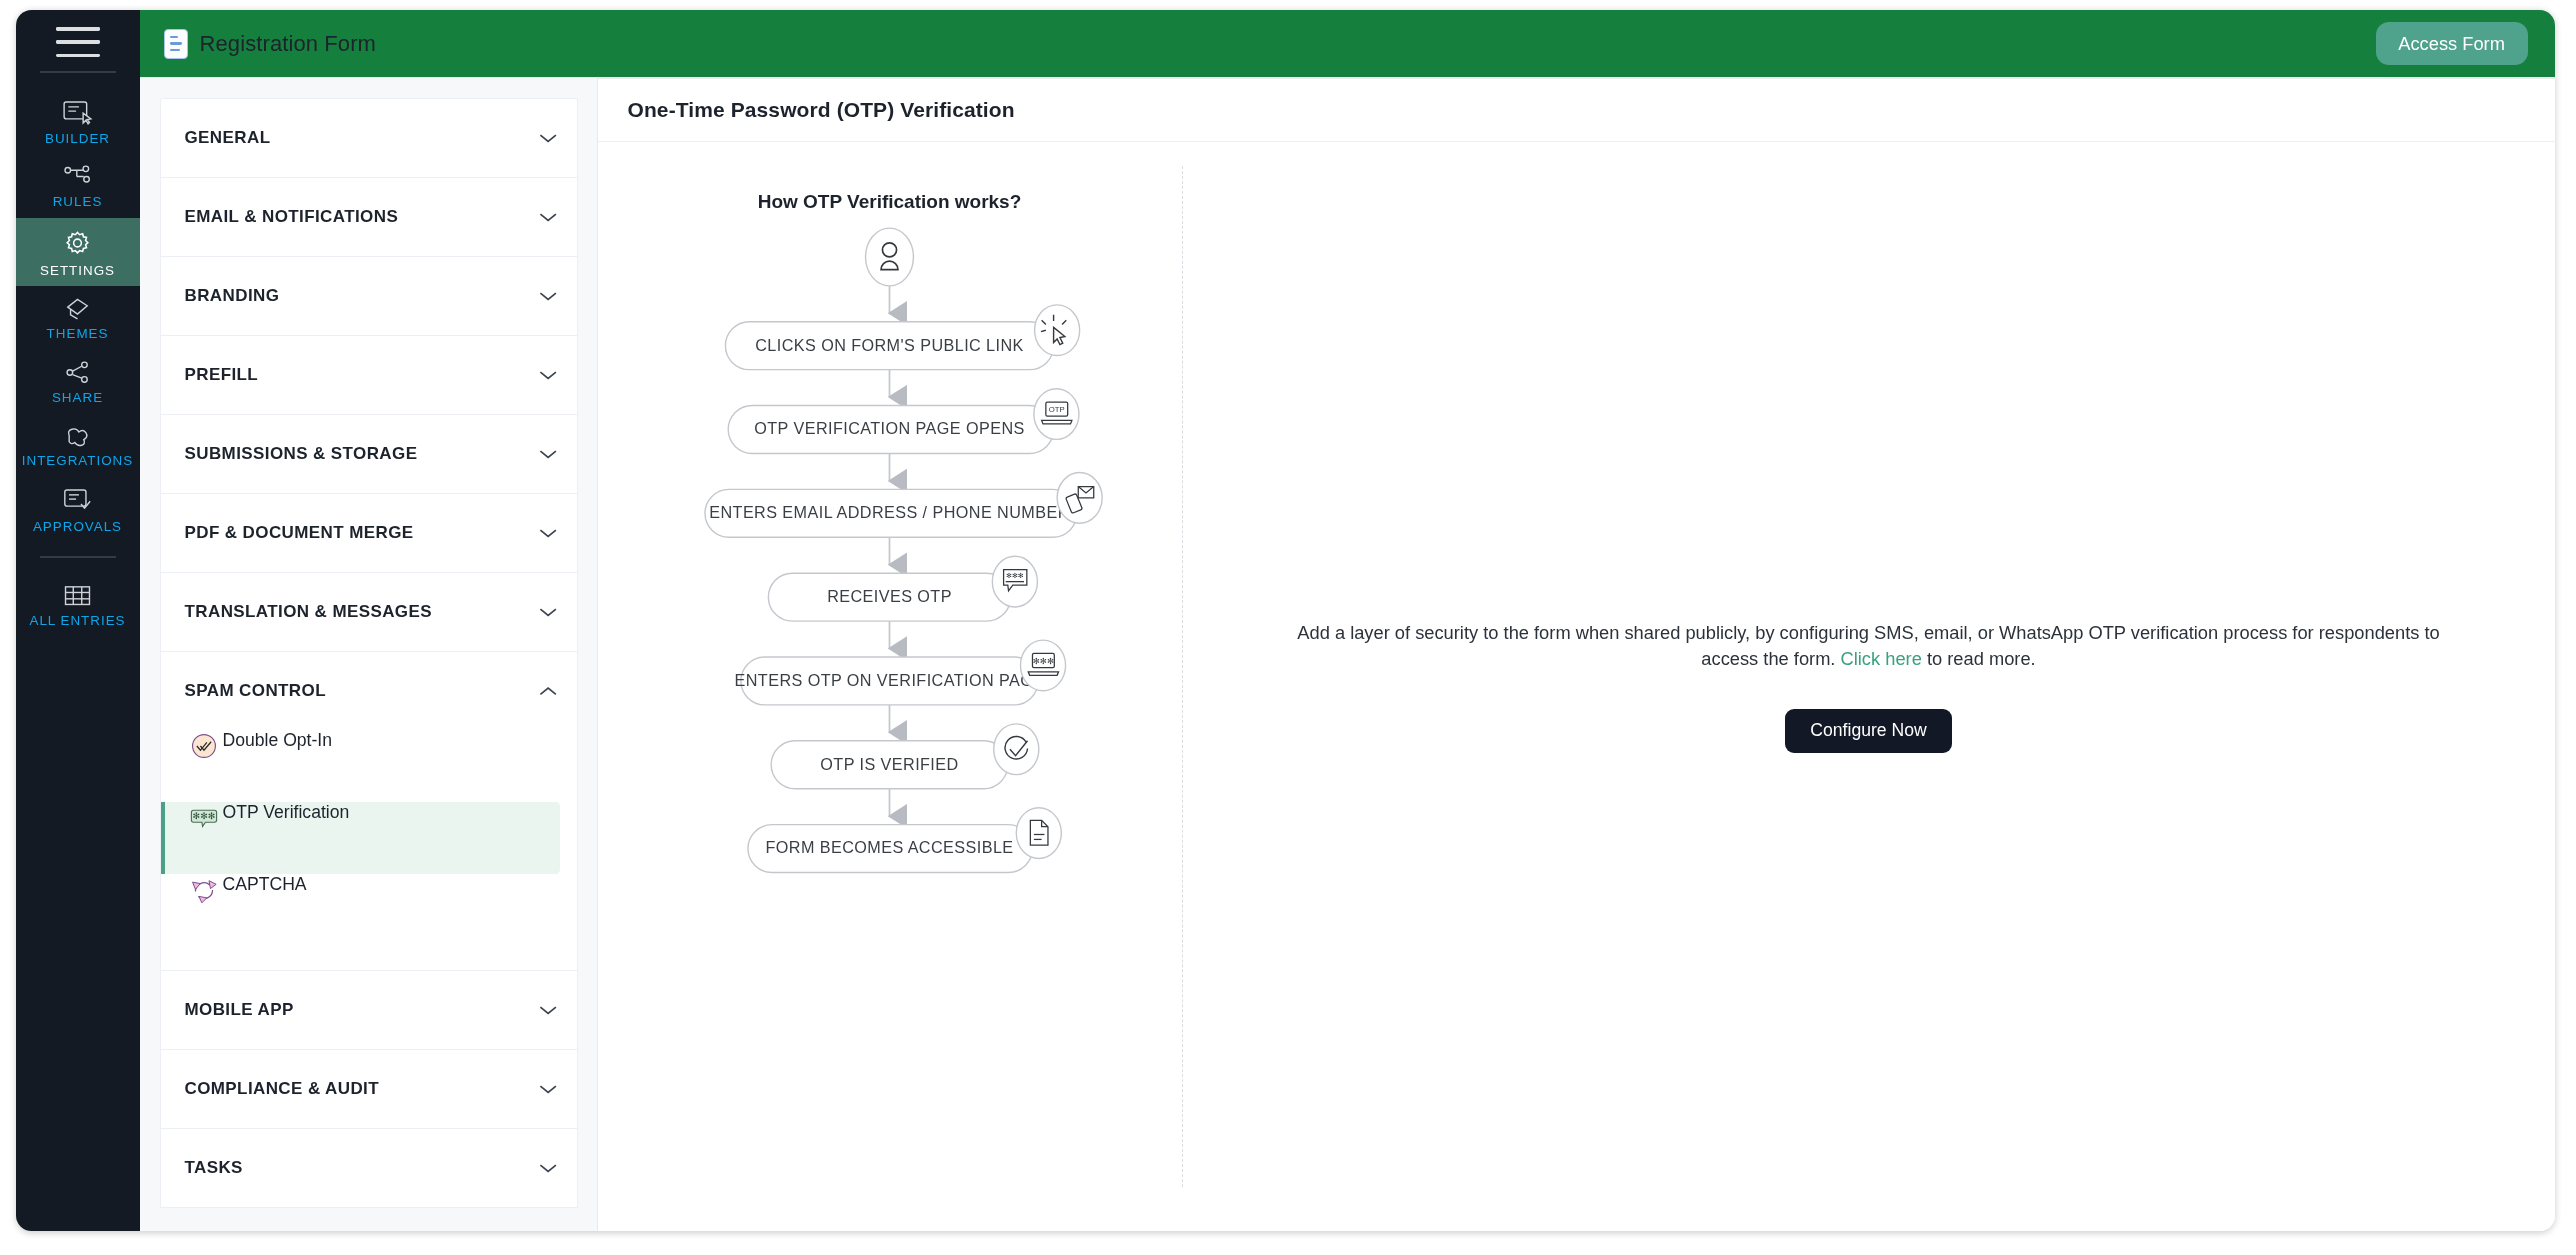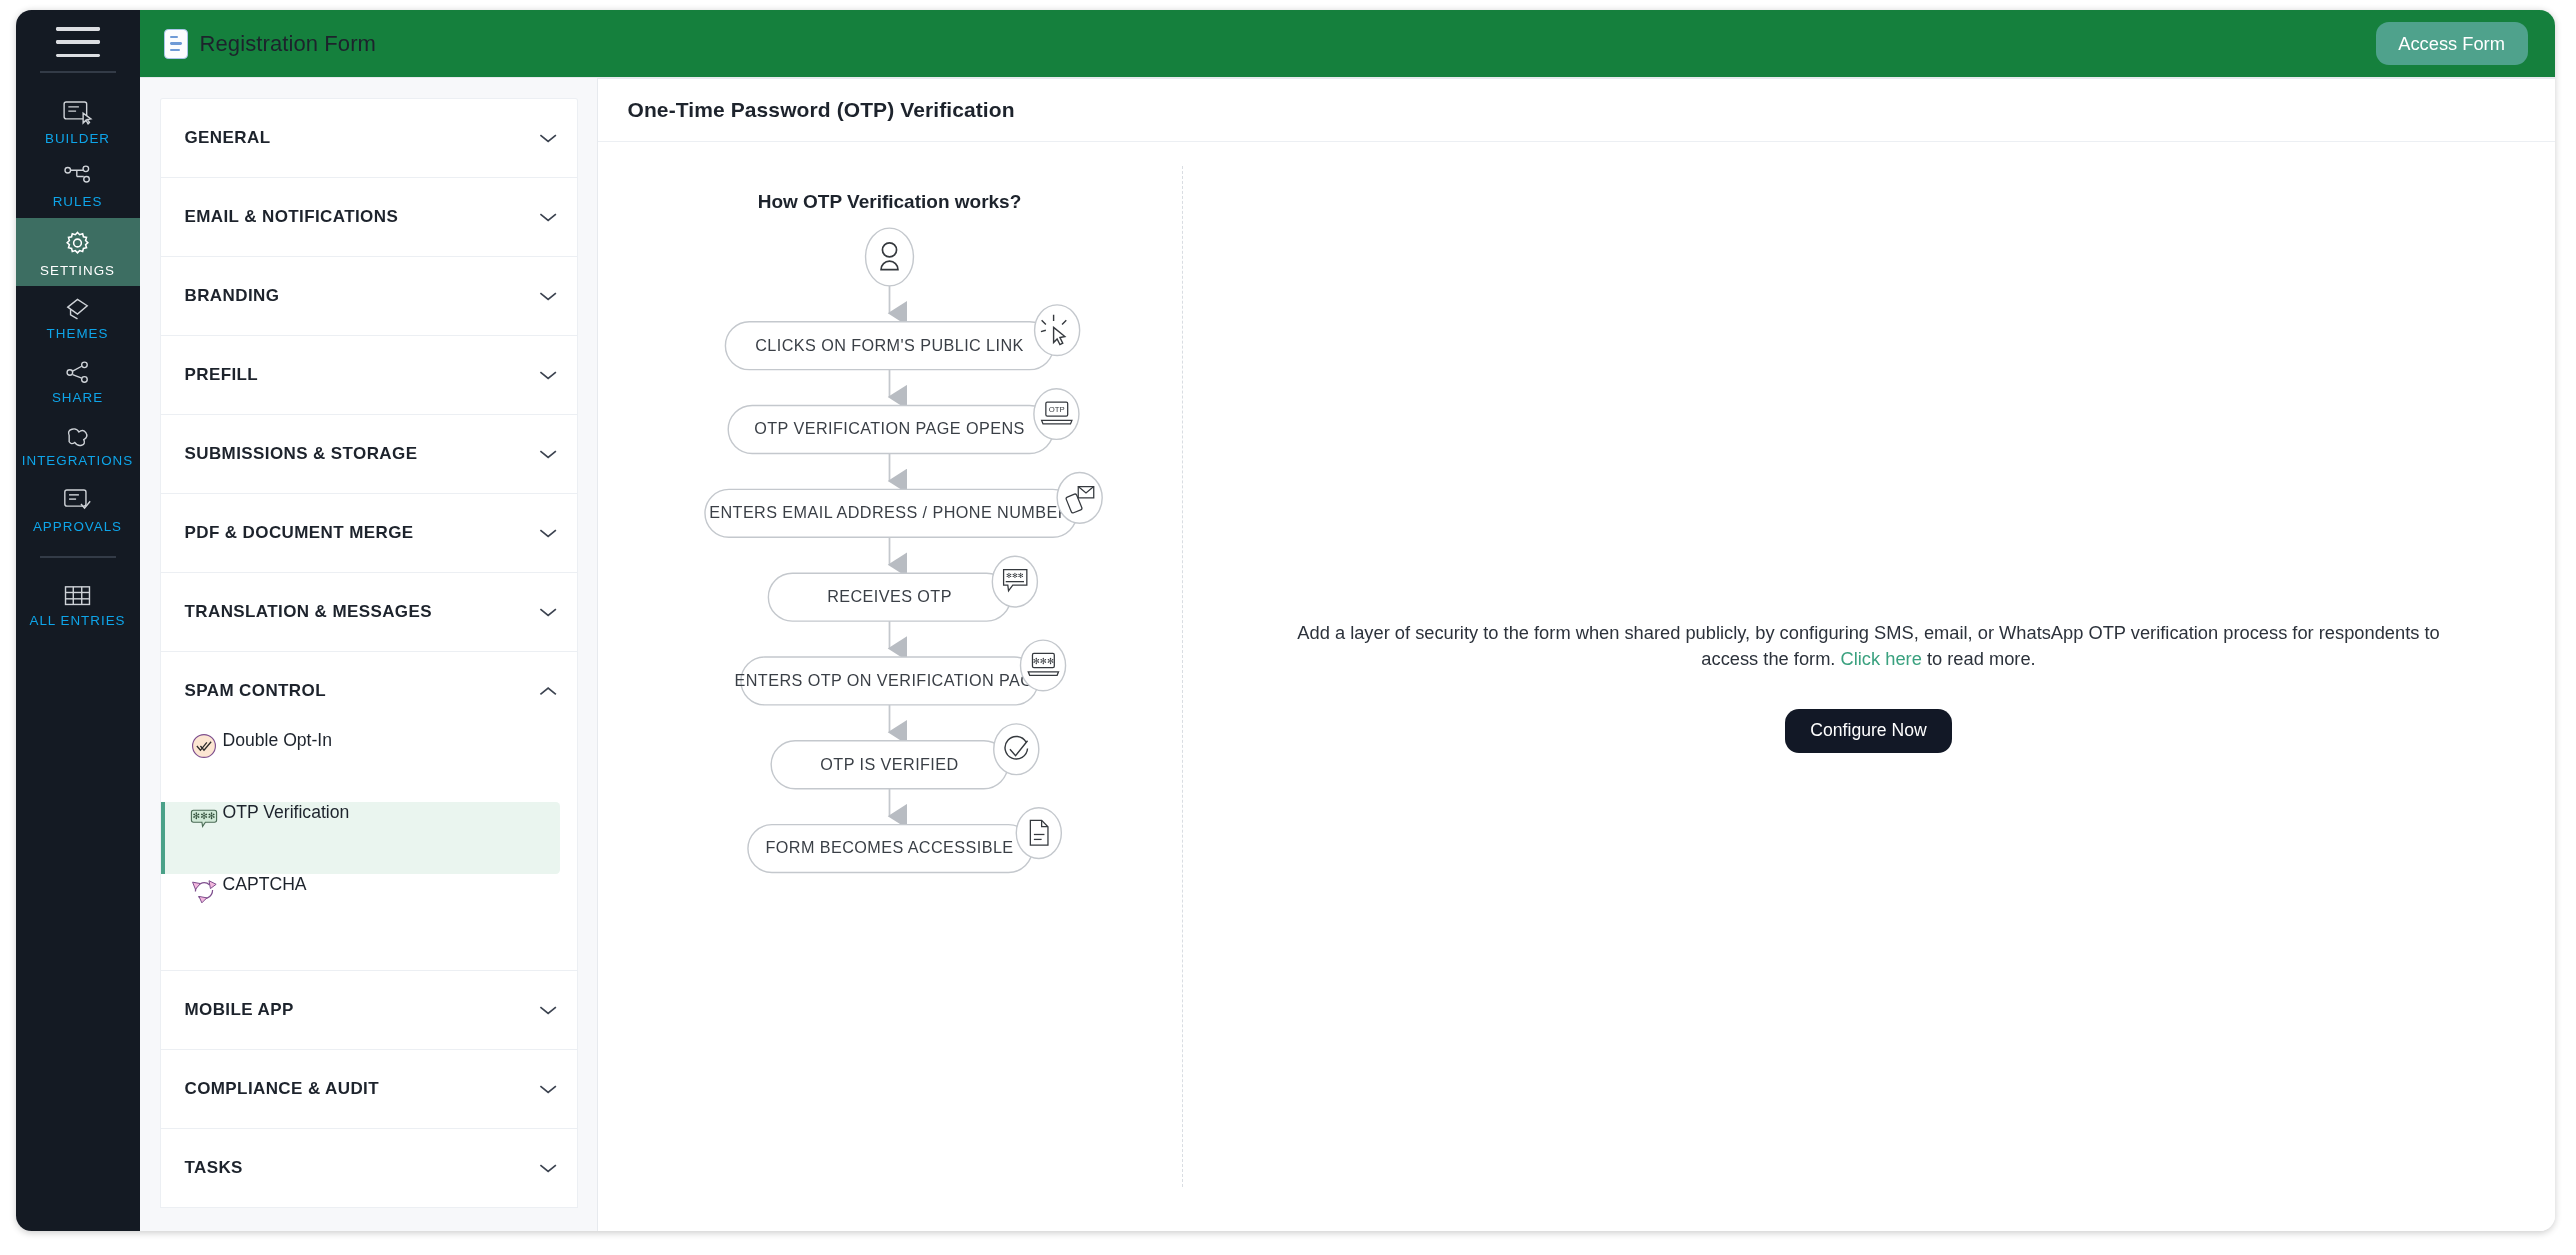--- a/index.html
+++ b/index.html
@@ -209,21 +209,21 @@
     font-size: 18.3px;
     line-height: 1.42;
     color: #2c323b;
   }
   #desc-link { color: #3aa17f; text-decoration: none; cursor: pointer; }
   #configure-btn {
     margin-top: 37px;
     background: #121826;
     color: #ffffff;
     border: none;
-    border-radius: 14px;
+    border-radius: 9px;
     font-size: 17.6px;
     font-family: "Liberation Sans", sans-serif;
     padding: 11.3px 25px;
     cursor: pointer;
   }
 </style>
 </head>
 <body>
 
 <div id="app-shell">

